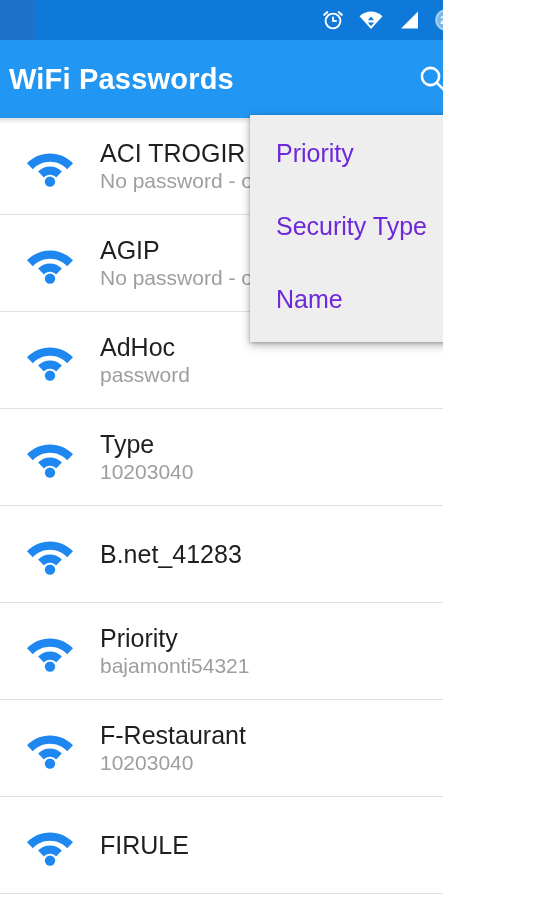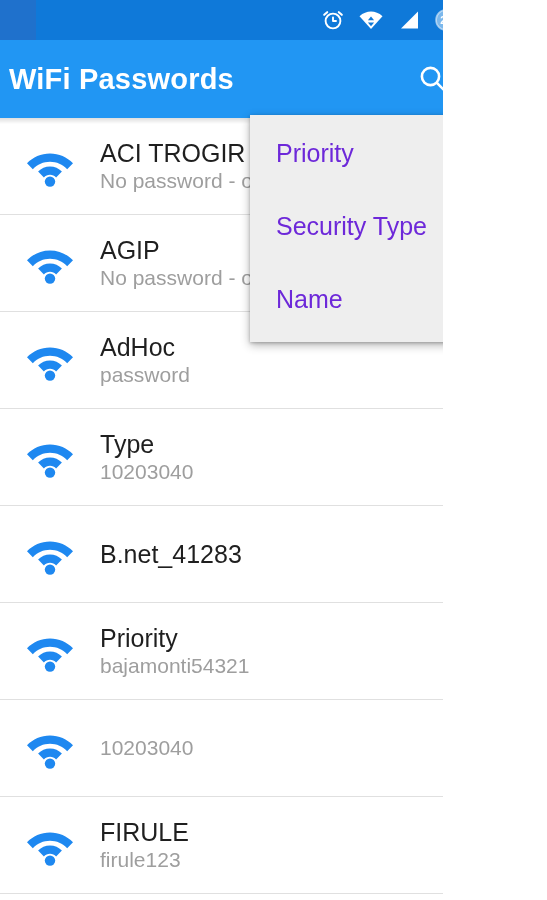--- a/index.html
+++ b/index.html
@@ -354,35 +354,35 @@
 
     <div class="row">
       <div class="row-icon">
         <svg width="56" height="42" viewBox="0 0 56 42">
           <path d="M28 8.5 C37 8.5 45 12.2 51 18.2 L45.2 24.2 C40.6 19.5 34.6 16.8 28 16.8 C21.4 16.8 15.4 19.5 10.8 24.2 L5 18.2 C11 12.2 19 8.5 28 8.5 Z" fill="#1e88f0"></path>
           <path d="M28 21.4 C32.6 21.4 36.8 23.3 39.9 26.4 L34.1 32.4 C32.5 30.8 30.4 29.8 28 29.8 C25.6 29.8 23.5 30.8 21.9 32.4 L16.1 26.4 C19.2 23.3 23.4 21.4 28 21.4 Z" fill="#1e88f0"></path>
           <circle cx="28" cy="36.6" r="5.2" fill="#1e88f0"></circle>
         </svg>
       </div>
       <div class="row-text">
+        <div class="row-title">F-Restaurant</div>
         <div class="row-sub">10203040</div>
       </div>
     </div>
 
     <div class="row">
       <div class="row-icon">
         <svg width="56" height="42" viewBox="0 0 56 42">
           <path d="M28 8.5 C37 8.5 45 12.2 51 18.2 L45.2 24.2 C40.6 19.5 34.6 16.8 28 16.8 C21.4 16.8 15.4 19.5 10.8 24.2 L5 18.2 C11 12.2 19 8.5 28 8.5 Z" fill="#1e88f0"></path>
           <path d="M28 21.4 C32.6 21.4 36.8 23.3 39.9 26.4 L34.1 32.4 C32.5 30.8 30.4 29.8 28 29.8 C25.6 29.8 23.5 30.8 21.9 32.4 L16.1 26.4 C19.2 23.3 23.4 21.4 28 21.4 Z" fill="#1e88f0"></path>
           <circle cx="28" cy="36.6" r="5.2" fill="#1e88f0"></circle>
         </svg>
       </div>
       <div class="row-text">
         <div class="row-title">FIRULE</div>
-        <div class="row-sub">firule123</div>
       </div>
     </div>
 
   </div>
 
   <div class="menu">
 
     <div class="menu-item">
       <span class="menu-label">Priority</span>
       <span class="radio"></span>

